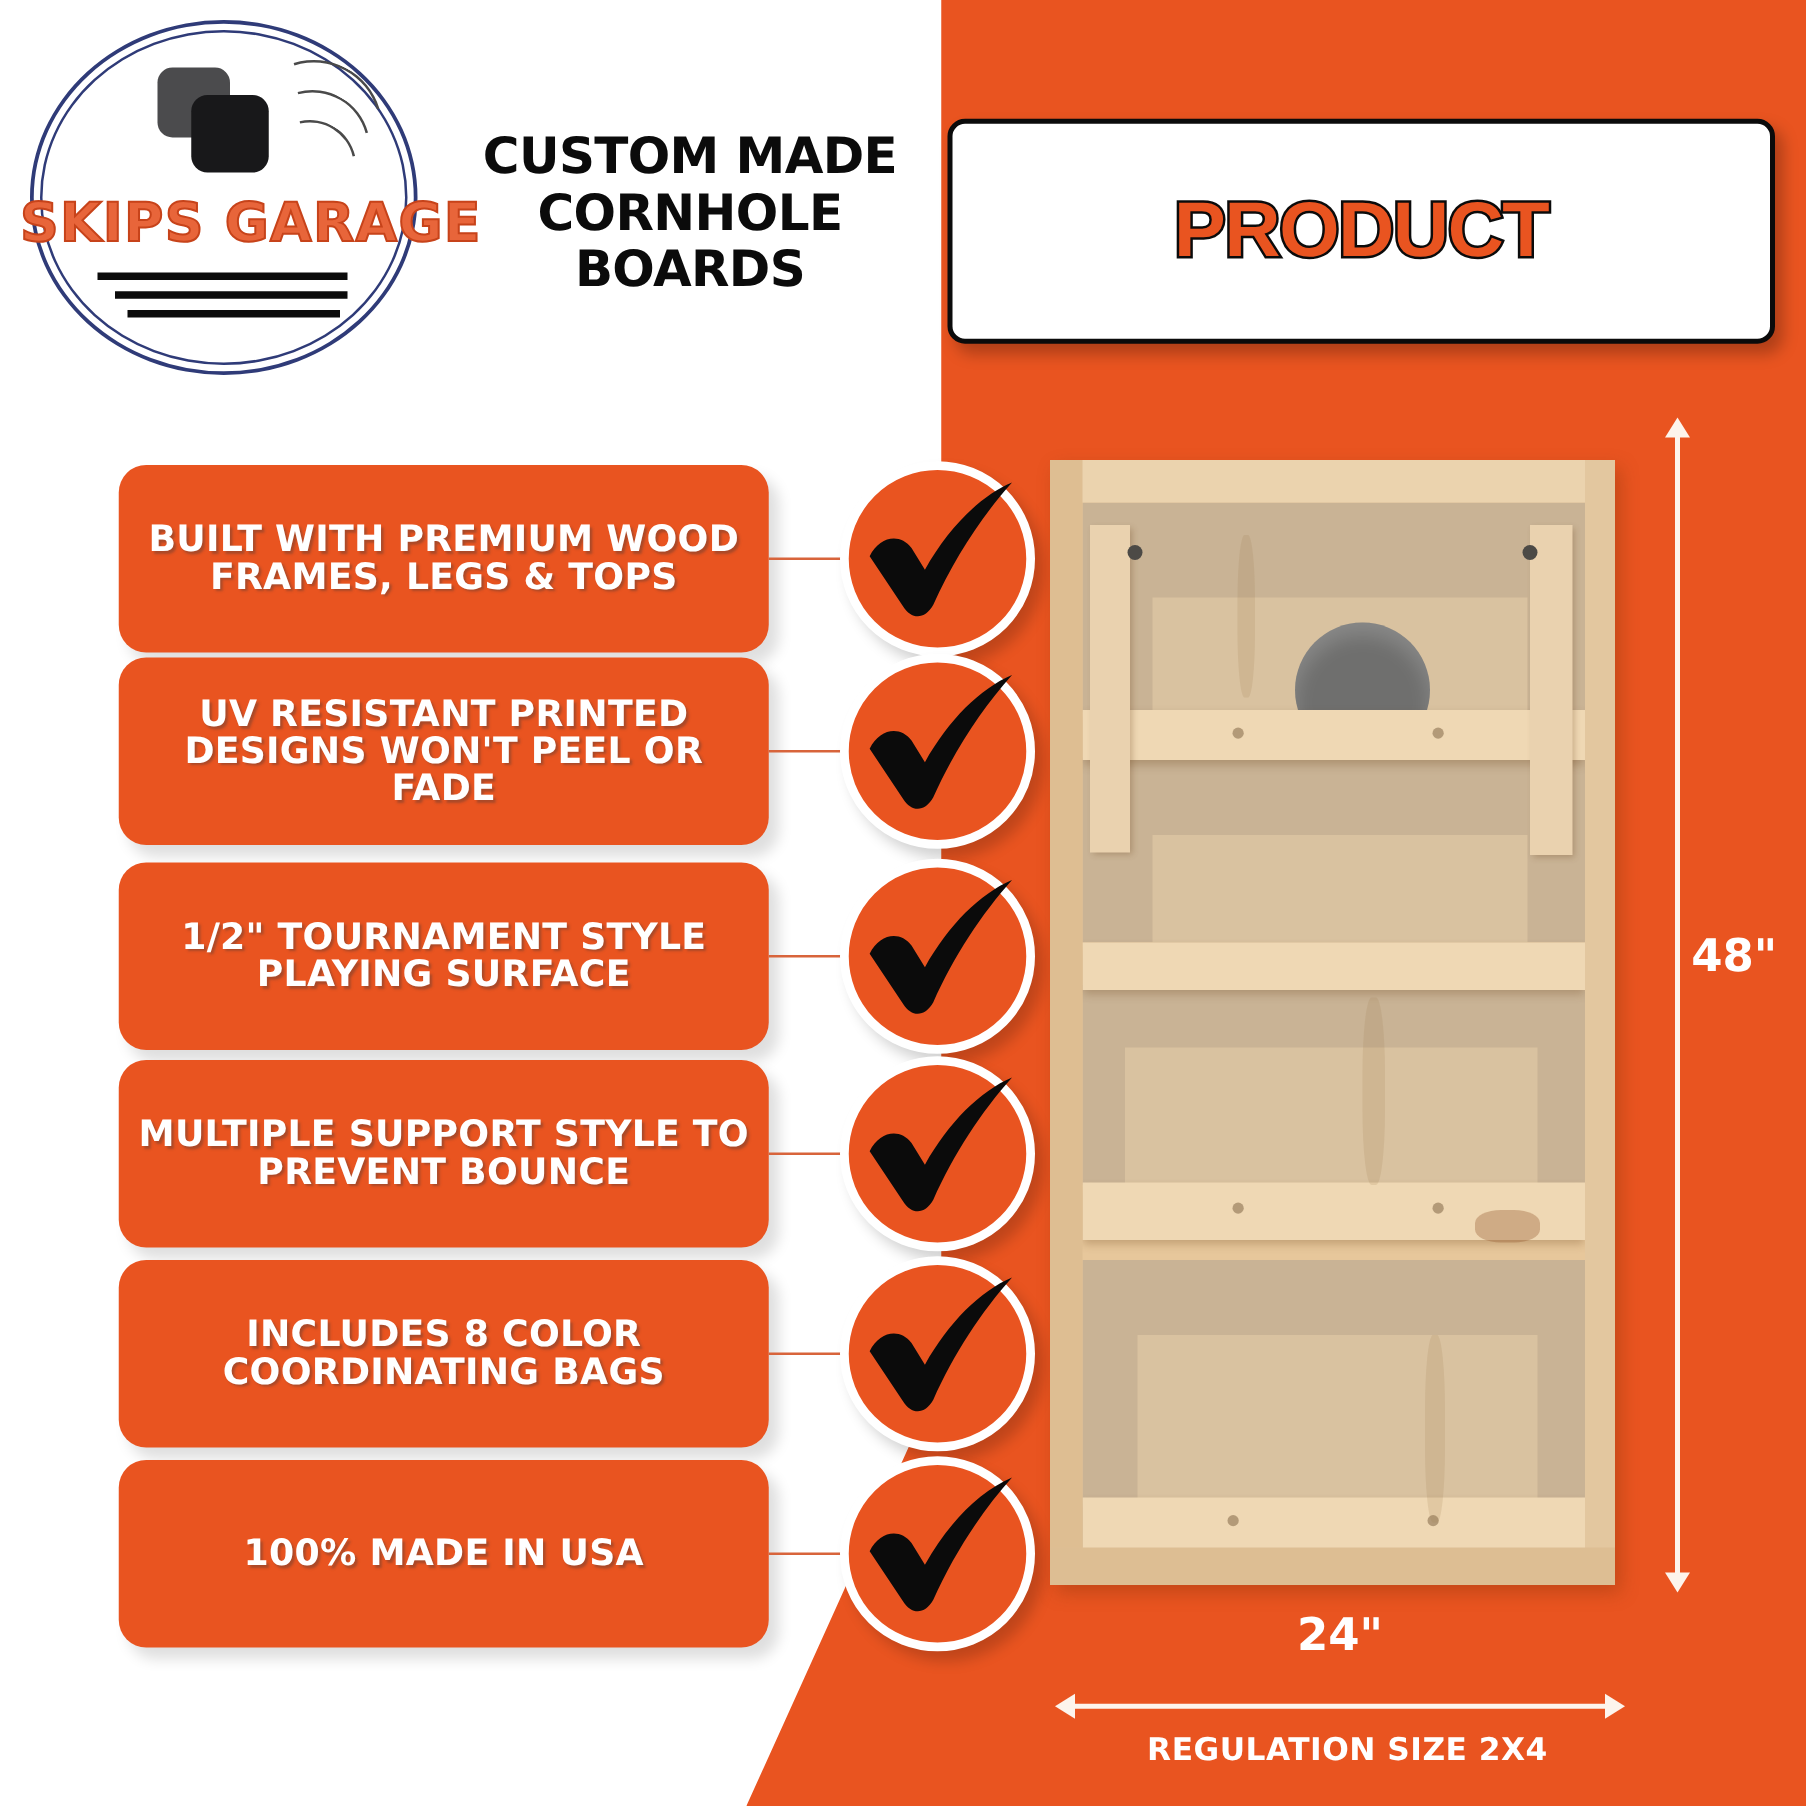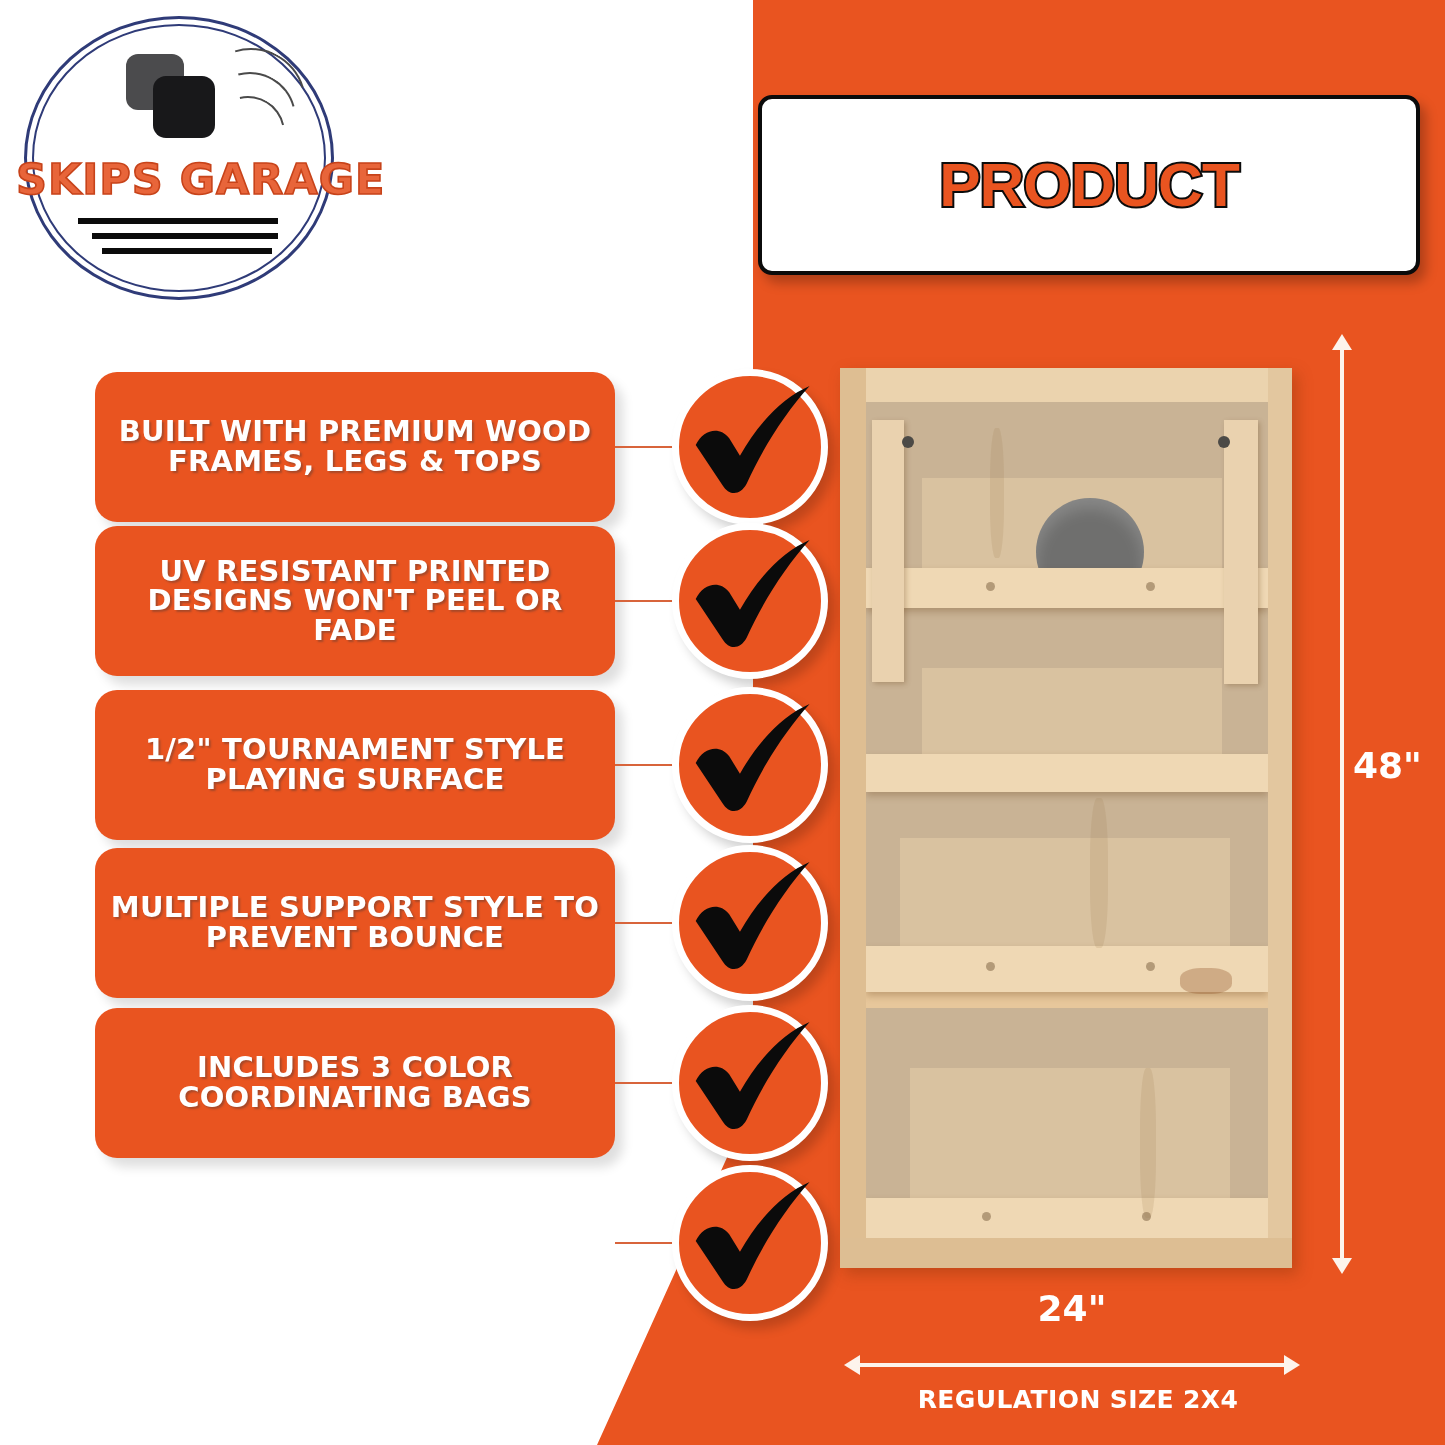--- a/index.html
+++ b/index.html
@@ -203,20 +203,21 @@
     <div class="bag-front"></div>
     <div class="arc arc1"></div>
     <div class="arc arc2"></div>
     <div class="arc arc3"></div>
     <div class="logo-word">SKIPS GARAGE</div>
     <div class="rule rule1"></div>
     <div class="rule rule2"></div>
     <div class="rule rule3"></div>
   </div>
 
+  <div class="head-title">CUSTOM MADE CORNHOLE BOARDS</div>
 
   <div class="feat-box">
     <div class="feat-product">PRODUCT</div>
   </div>
 
   <div class="frow" style="top:372px;">
     <div class="pill">
       <div class="pill-txt">BUILT WITH PREMIUM WOOD FRAMES, LEGS &amp; TOPS</div>
     </div>
     <div class="connector"></div>
@@ -258,31 +259,34 @@
     <div class="connector"></div>
     <div class="check-circle">
       <svg viewBox="0 0 100 100" aria-hidden="true">
         <path d="M8 50 C14 38 26 36 33 45 L41 58 C55 33 74 14 93 6 C75 26 58 52 46 79 C41 88 33 88 28 80 Z" fill="#0b0b0b"></path>
       </svg>
     </div>
   </div>
 
   <div class="frow" style="top:1008px;">
     <div class="pill">
-      <div class="pill-txt">INCLUDES 3 COLOR COORDINATING BAGS</div>
+      <div class="pill-txt">INCLUDES 8 COLOR COORDINATING BAGS</div>
     </div>
     <div class="connector"></div>
     <div class="check-circle">
       <svg viewBox="0 0 100 100" aria-hidden="true">
         <path d="M8 50 C14 38 26 36 33 45 L41 58 C55 33 74 14 93 6 C75 26 58 52 46 79 C41 88 33 88 28 80 Z" fill="#0b0b0b"></path>
       </svg>
     </div>
   </div>
 
   <div class="frow" style="top:1168px;">
+    <div class="pill">
+      <div class="pill-txt">100% MADE IN USA</div>
+    </div>
     <div class="connector"></div>
     <div class="check-circle">
       <svg viewBox="0 0 100 100" aria-hidden="true">
         <path d="M8 50 C14 38 26 36 33 45 L41 58 C55 33 74 14 93 6 C75 26 58 52 46 79 C41 88 33 88 28 80 Z" fill="#0b0b0b"></path>
       </svg>
     </div>
   </div>
 
   <div class="board">
     <div class="cav cav1"></div>

